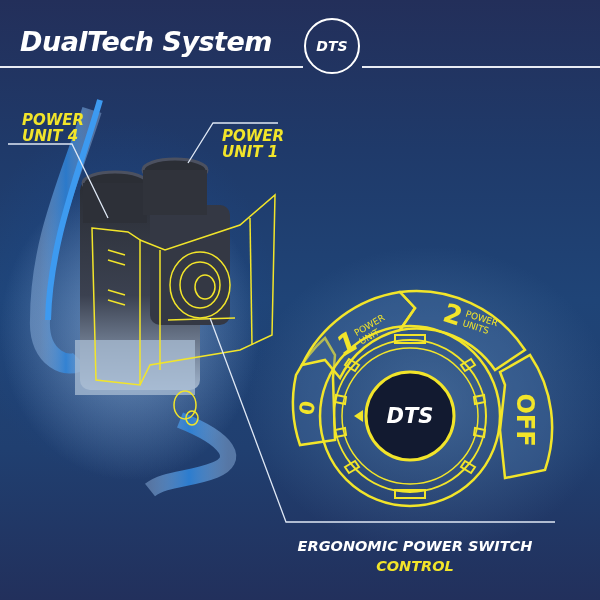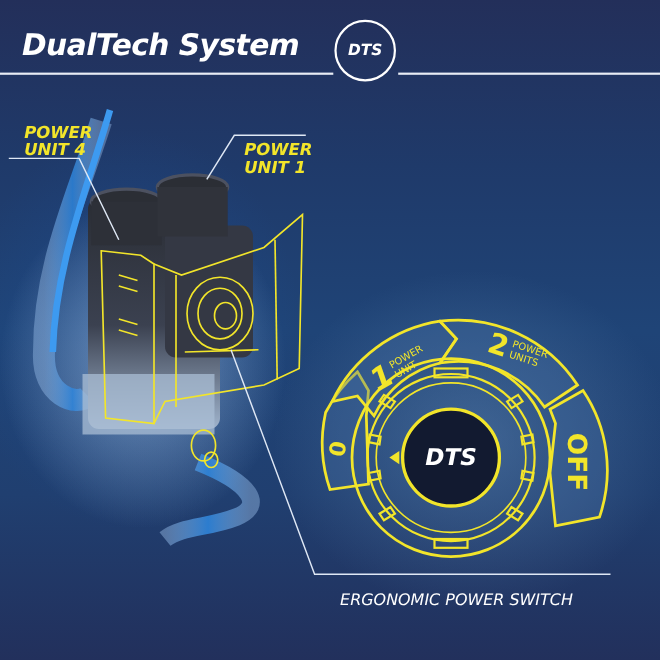--- a/index.html
+++ b/index.html
@@ -8,21 +8,21 @@
     background:
       radial-gradient(ellipse 260px 220px at 430px 400px, rgba(90,130,175,0.55), rgba(40,70,120,0) 70%),
       radial-gradient(ellipse 220px 260px at 120px 300px, rgba(30,90,170,0.35), rgba(30,70,140,0) 70%),
       linear-gradient(180deg,#232f5a 0%,#1f3a6a 25%,#1f4477 50%,#203f70 75%,#22305c 100%);}
   .title{position:absolute;left:20px;top:26px;font-family:"DejaVu Sans",sans-serif;font-weight:bold;font-style:italic;color:#fff;font-size:27px;letter-spacing:-0.5px;}
   .title-rule{position:absolute;left:0;top:66px;width:303px;height:2px;background:#e8ecf4;}
   .title-rule2{position:absolute;left:362px;top:66px;width:238px;height:2px;background:#e8ecf4;}
   .logo-circle{position:absolute;left:304px;top:18px;width:56px;height:56px;border:2px solid #fff;border-radius:50%;box-sizing:border-box;display:flex;align-items:center;justify-content:center;}
   .logo-circle span{color:#fff;font-weight:bold;font-style:italic;font-size:14px;}
   .label{position:absolute;color:#f2e52a;font-weight:bold;font-style:italic;font-size:15px;line-height:16px;}
-  .caption{position:absolute;left:250px;top:536px;width:330px;text-align:center;font-weight:normal;font-style:italic;font-size:14.5px;line-height:20px;}
+  .caption{position:absolute;left:250px;top:536px;width:330px;text-align:center;font-weight:bold;font-style:italic;font-size:14.5px;line-height:20px;}
   .caption .l1{color:#fff;display:block;}
   .caption .l2{color:#f2e52a;display:block;}
   svg{position:absolute;left:0;top:0;}
   .dts-center{position:absolute;left:372px;top:378px;width:76px;height:76px;border-radius:50%;display:flex;align-items:center;justify-content:center;}
   .dts-center span{color:#fff;font-weight:bold;font-style:italic;font-size:21px;}
 </style>
 </head>
 <body>
 
 <div class="canvas">
@@ -152,14 +152,15 @@
     <div>POWER</div>
     <div>UNIT 4</div>
   </div>
   <div class="label" style="left:222px;top:128px;">
     <div>POWER</div>
     <div>UNIT 1</div>
   </div>
 
   <div class="caption">
     <span class="l1">ERGONOMIC POWER SWITCH</span>
+    <span class="l2">CONTROL</span>
   </div>
 </div>
 
 </body></html>

